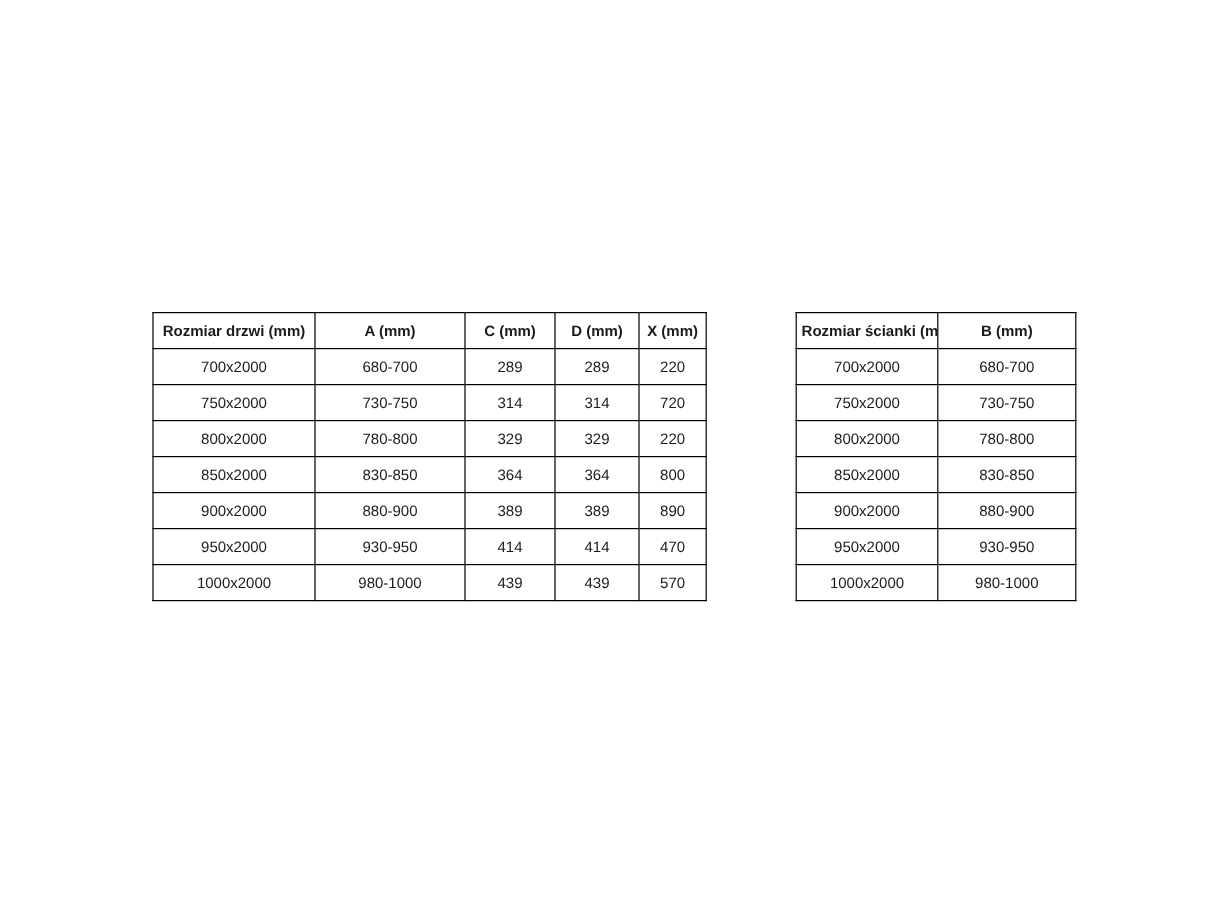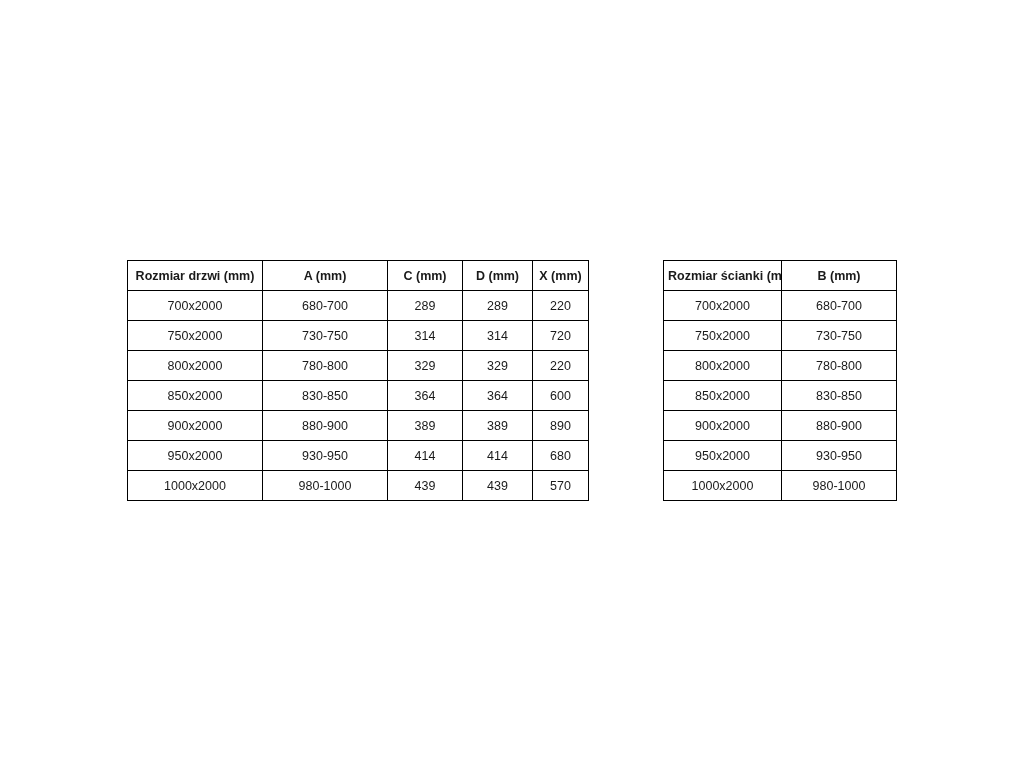--- a/index.html
+++ b/index.html
@@ -97,35 +97,35 @@
           <td>780-800</td>
           <td>329</td>
           <td>329</td>
           <td>220</td>
         </tr>
         <tr>
           <td>850x2000</td>
           <td>830-850</td>
           <td>364</td>
           <td>364</td>
-          <td>600</td>
+          <td>800</td>
         </tr>
         <tr>
           <td>900x2000</td>
           <td>880-900</td>
           <td>389</td>
           <td>389</td>
           <td>890</td>
         </tr>
         <tr>
           <td>950x2000</td>
           <td>930-950</td>
           <td>414</td>
           <td>414</td>
-          <td>680</td>
+          <td>470</td>
         </tr>
         <tr>
           <td>1000x2000</td>
           <td>980-1000</td>
           <td>439</td>
           <td>439</td>
           <td>570</td>
         </tr>
       </tbody>
   </table>

